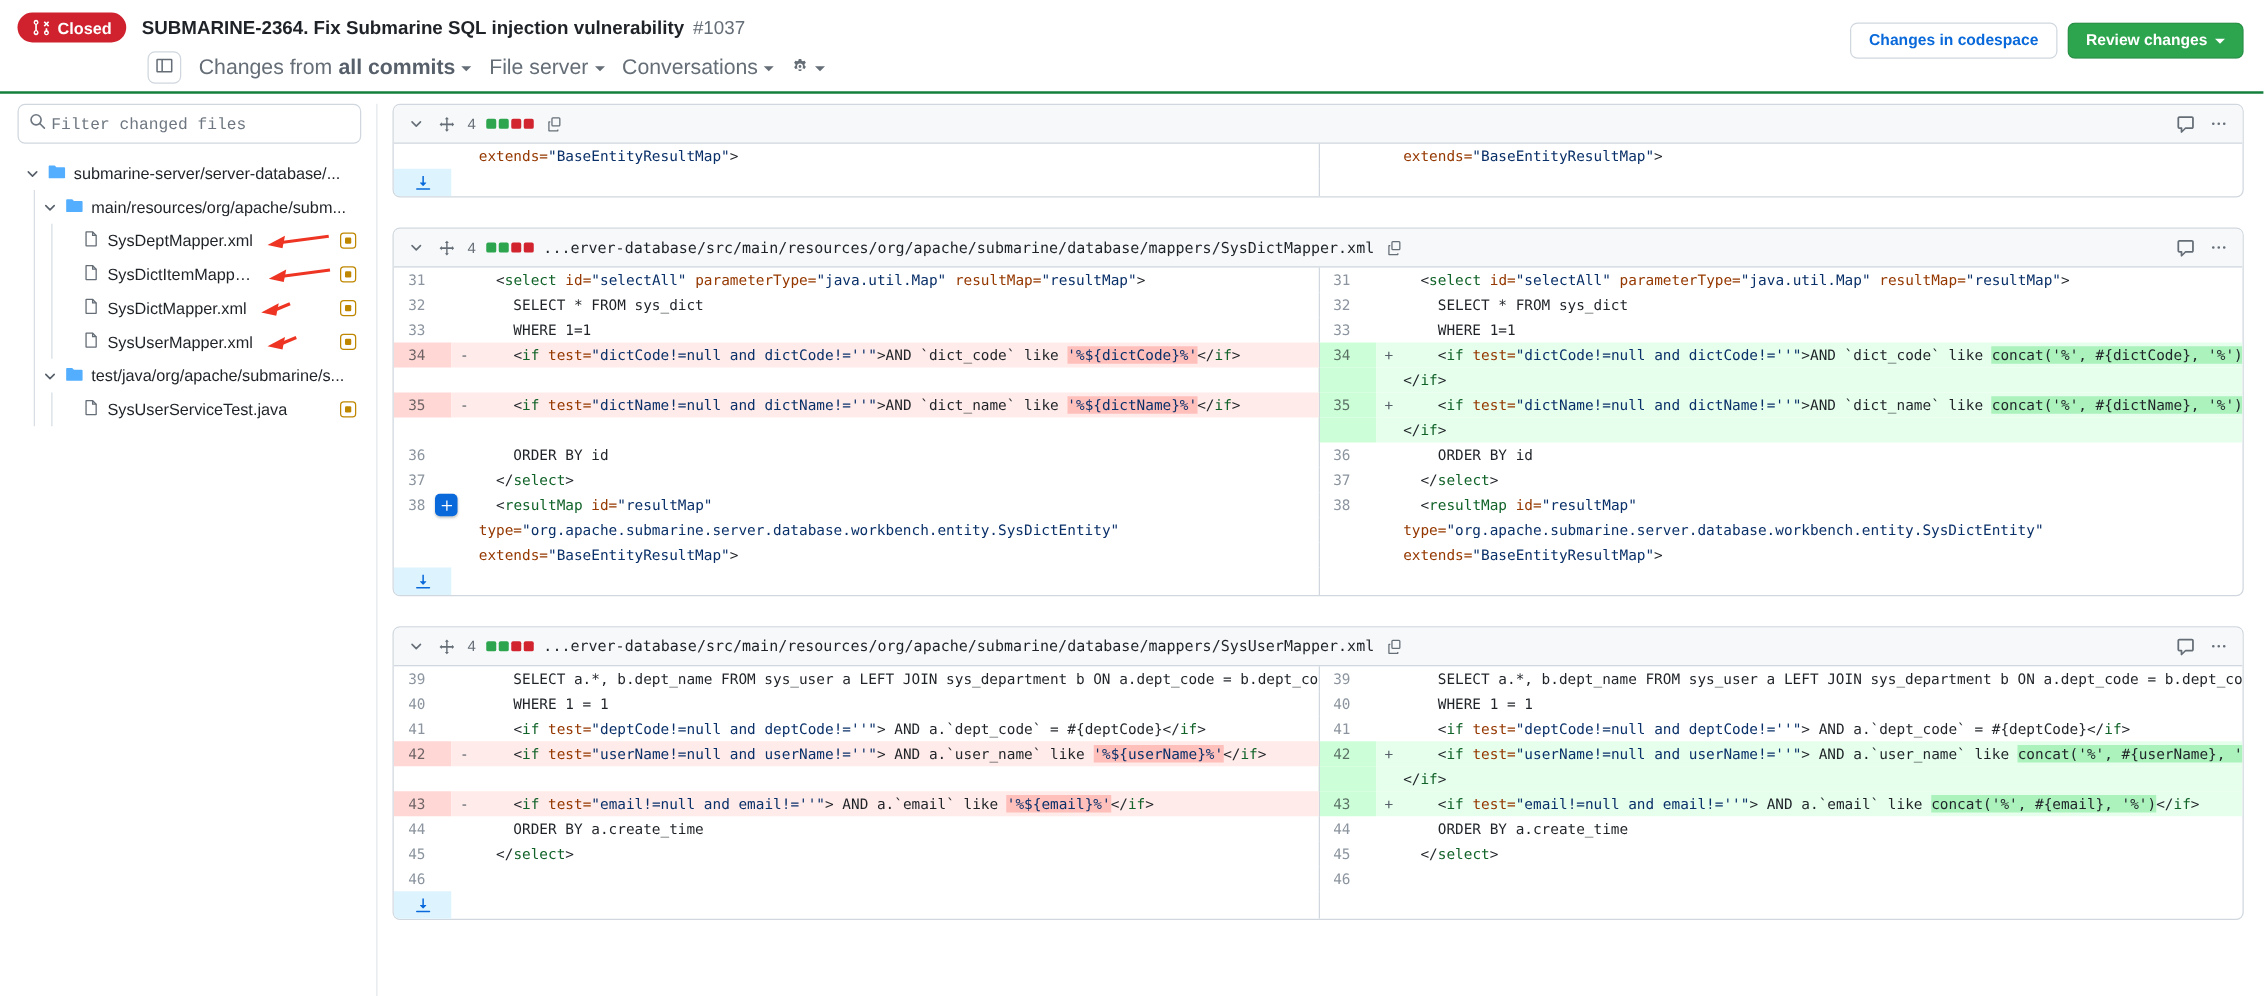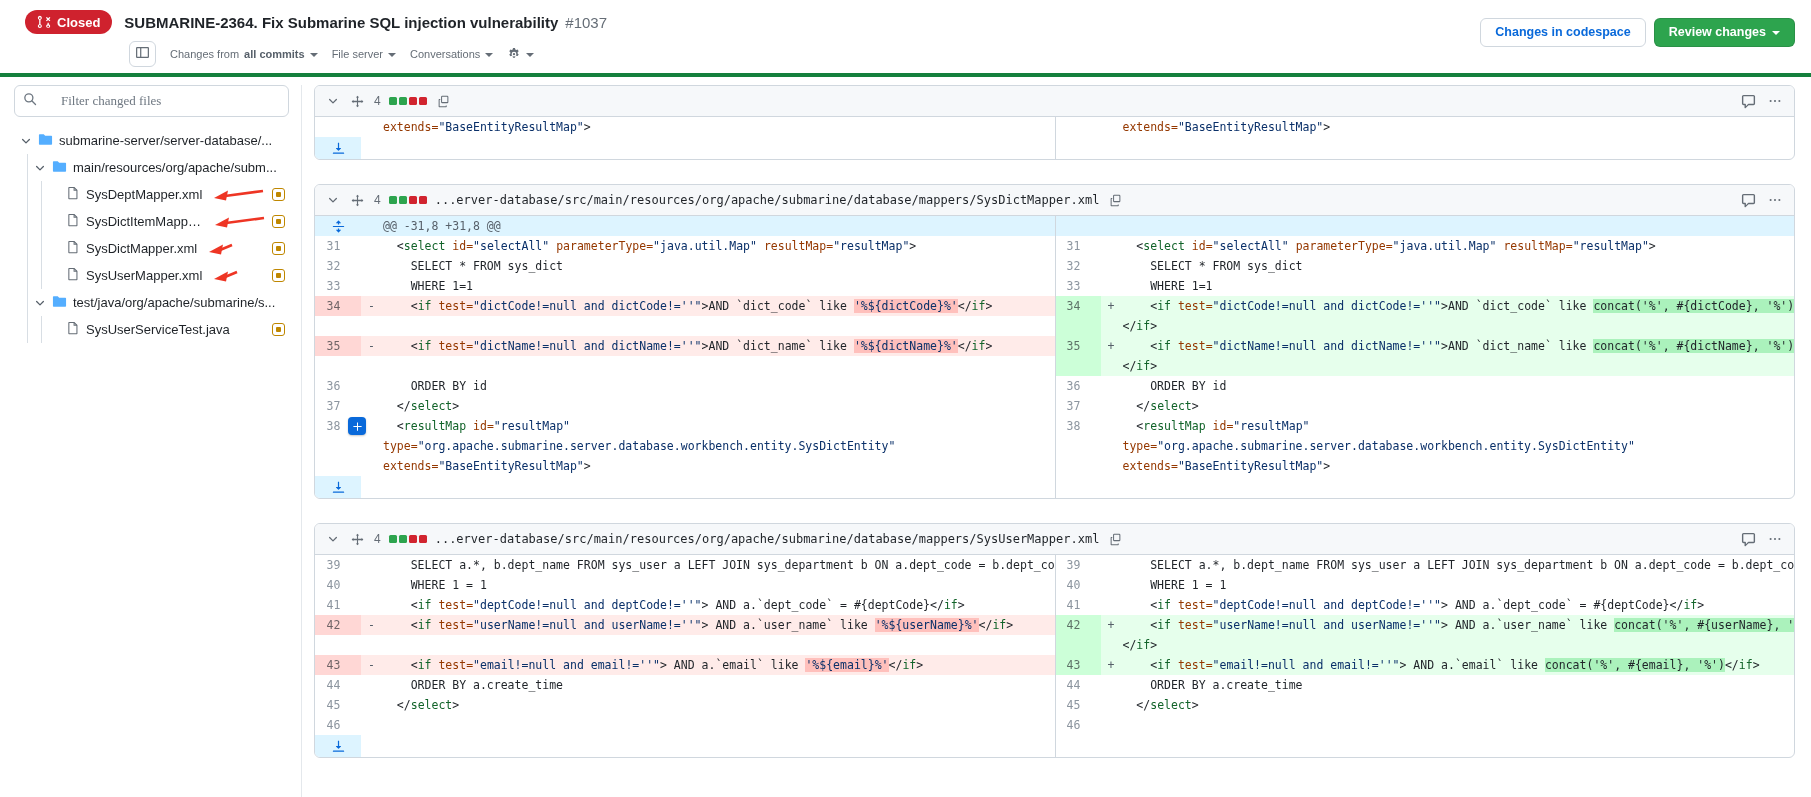--- a/index.html
+++ b/index.html
@@ -8,42 +8,42 @@
   --c-added-bg:#e6ffec; --c-removed-bg:#ffebe9; --c-added-num:#ccffd8; --c-removed-num:#ffd7d5;
   --c-added-word:#abf2bc; --c-removed-word:#ffc0bc; --c-hunk-bg:#ddf4ff;
   --c-folder-icon:#54aeff; --c-modified-icon:#bf8700; --c-annotation-arrow:#ee3524;
   --mono:"DejaVu Sans Mono","Liberation Mono",monospace;
 }
 *{box-sizing:border-box}
 html,body{margin:0;padding:0;background:#fff;color:var(--c-text);font-family:"Liberation Sans","DejaVu Sans",sans-serif}
 .app{width:1811px;height:797px;overflow:hidden;background:#fff;position:relative}
 
 
-.topbar{padding:10px 25px 4px;position:relative;border-bottom:4px solid #15803d}
+.topbar{padding:10px 14px 4px;position:relative;border-bottom:2px solid #15803d}
 .row1{display:flex;align-items:center;gap:12px}
 .state-badge{display:inline-flex;align-items:center;gap:6px;background:var(--c-closed-badge);color:#fff;border-radius:999px;padding:5px 12px;font-size:13px;font-weight:600;line-height:1}
 .state-badge svg{display:block}
 .pr-title{margin:0;font-size:15px;font-weight:700;display:flex;gap:7px;align-items:baseline}
 .pr-number{color:var(--c-muted);font-weight:400}
 .row2{display:flex;align-items:center;gap:14px;margin:7px 0 2px 104px}
 .tool-btn{display:inline-flex;align-items:center;border:1px solid var(--c-border);background:#fff;border-radius:6px;padding:3px 5px;color:var(--c-muted);cursor:pointer}
-.tool-link{display:inline-flex;align-items:center;gap:5px;background:none;border:none;padding:0;font-size:11px;color:var(--c-muted);cursor:pointer;font-family:inherit}
+.tool-link{display:inline-flex;align-items:center;gap:5px;background:none;border:none;padding:0;font-size:17px;color:var(--c-muted);cursor:pointer;font-family:inherit}
 .tool-link strong{color:#57606a}
 .caret{width:0;height:0;border-left:4px solid transparent;border-right:4px solid transparent;border-top:4px solid currentColor;display:inline-block;margin-top:1px}
 .topbar-actions{position:absolute;right:16px;top:18px;display:flex;gap:8px}
 .btn{font-family:inherit;font-size:12.5px;font-weight:600;border-radius:6px;padding:6px 14px;cursor:pointer;display:inline-flex;align-items:center;gap:6px;line-height:1.2}
 .btn-codespace{background:#fff;border:1px solid var(--c-border);color:var(--c-link-blue)}
 .btn-green{background:var(--c-review-changes-bg);border:1px solid rgba(27,31,36,.15);color:#fff}
 .caret-white{border-top-color:#fff}
 
 
 .content{display:flex;align-items:flex-start;padding:8px 16px 0 10px;height:733px}
 .sidebar{width:292px;flex:0 0 292px;padding:0 12px 0 4px;border-right:1px solid #e4e8ec;height:100%}
 .filter-box{position:relative;margin-bottom:10px}
-.filter-box input{width:100%;height:32px;border:1px solid var(--c-border);border-radius:6px;padding:0 8px 0 46px;font-size:13px;font-family:Liberation Serif, serif;color:var(--c-text);outline:none;background:#fff}
+.filter-box input{width:100%;height:32px;border:1px solid var(--c-border);border-radius:6px;padding:0 8px 0 26px;font-size:13px;font-family:Liberation Mono, monospace;color:var(--c-text);outline:none;background:#fff}
 .filter-box input::placeholder{color:#6e7781}
 .filter-box .search-ic{position:absolute;left:9px;top:7px;color:#6e7781}
 
 .tree{font-size:13px}
 .tree-group{margin-left:13px;border-left:1px solid #d8dee4;padding-left:0}
 .tree-row{display:flex;align-items:center;gap:6px;height:27px;padding:0 4px 0 6px;border-radius:6px;cursor:pointer;white-space:nowrap}
 .tree-row .chev{color:#57606a;display:flex;width:12px;justify-content:center}
 .tree-row.file{padding-left:24px}
 .tree-label{overflow:hidden;text-overflow:ellipsis}
 .status-sq{margin-left:auto;width:13px;height:13px;border:1.6px solid var(--c-modified-icon);border-radius:3px;display:inline-flex;align-items:center;justify-content:center;flex:0 0 13px}
@@ -362,30 +362,20 @@
                 <path fill="currentColor" d="M1 2.75C1 1.78 1.78 1 2.75 1h10.5c.97 0 1.75.78 1.75 1.75v7.5c0 .97-.78 1.75-1.75 1.75H8.06l-3.03 3.03a.75.75 0 0 1-1.28-.53V12h-1A1.75 1.75 0 0 1 1 10.25Zm1.75-.25a.25.25 0 0 0-.25.25v7.5c0 .14.11.25.25.25h1.75a.75.75 0 0 1 .75.75v1.69l2.22-2.22a.75.75 0 0 1 .53-.22h5.25a.25.25 0 0 0 .25-.25v-7.5a.25.25 0 0 0-.25-.25Z"></path>
               </svg>
             </button>
             <button class="icon-btn">
               <svg width="14" height="14" viewBox="0 0 16 16">
                 <path fill="currentColor" d="M8 9.2a1.2 1.2 0 1 1 0-2.4 1.2 1.2 0 0 1 0 2.4Zm-5 0a1.2 1.2 0 1 1 0-2.4 1.2 1.2 0 0 1 0 2.4Zm10 0a1.2 1.2 0 1 1 0-2.4 1.2 1.2 0 0 1 0 2.4Z"></path>
               </svg>
             </button>
           </div>
           <div class="diff-grid">
-            <div class="drow hunk">
-              <div class="cell num hunk-g">
-                <svg width="13" height="13" viewBox="0 0 16 16">
-                  <path fill="currentColor" d="M8.18.67l2.9 2.9a.25.25 0 0 1-.18.43H8.75v1.5h-1.5V4H5.1a.25.25 0 0 1-.17-.43L7.82.67a.25.25 0 0 1 .36 0ZM7.25 10.5V12H5.1a.25.25 0 0 0-.17.43l2.9 2.9c.1.1.25.1.35 0l2.9-2.9a.25.25 0 0 0-.18-.43H8.75v-1.5ZM1.75 7.25a.75.75 0 0 0 0 1.5h12.5a.75.75 0 0 0 0-1.5Z"></path>
-                </svg>
-              </div>
-              <div class="cell code">@@ -31,8 +31,8 @@</div>
-              <div class="cell num numR"></div>
-              <div class="cell code"></div>
-            </div>
             <div class="drow">
               <div class="cell num">31</div>
               <div class="cell code"><span class="tk-p">  </span><span class="tk-p">&lt;</span><span class="tk-t">select</span><span class="tk-p"> </span><span class="tk-a">id=</span><span class="tk-s">"selectAll"</span><span class="tk-p"> </span><span class="tk-a">parameterType=</span><span class="tk-s">"java.util.Map"</span><span class="tk-p"> </span><span class="tk-a">resultMap=</span><span class="tk-s">"resultMap"</span><span class="tk-p">&gt;</span></div>
               <div class="cell num numR">31</div>
               <div class="cell code"><span class="tk-p">  </span><span class="tk-p">&lt;</span><span class="tk-t">select</span><span class="tk-p"> </span><span class="tk-a">id=</span><span class="tk-s">"selectAll"</span><span class="tk-p"> </span><span class="tk-a">parameterType=</span><span class="tk-s">"java.util.Map"</span><span class="tk-p"> </span><span class="tk-a">resultMap=</span><span class="tk-s">"resultMap"</span><span class="tk-p">&gt;</span></div>
             </div>
             <div class="drow">
               <div class="cell num">32</div>
               <div class="cell code"><span class="tk-p">    SELECT * FROM sys_dict</span></div>
               <div class="cell num numR">32</div>

